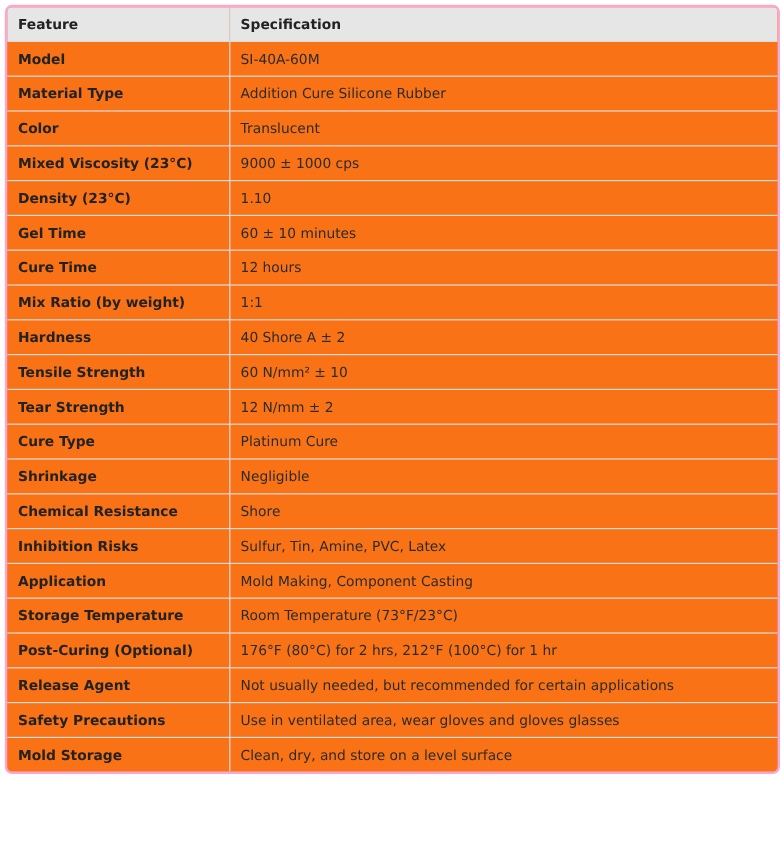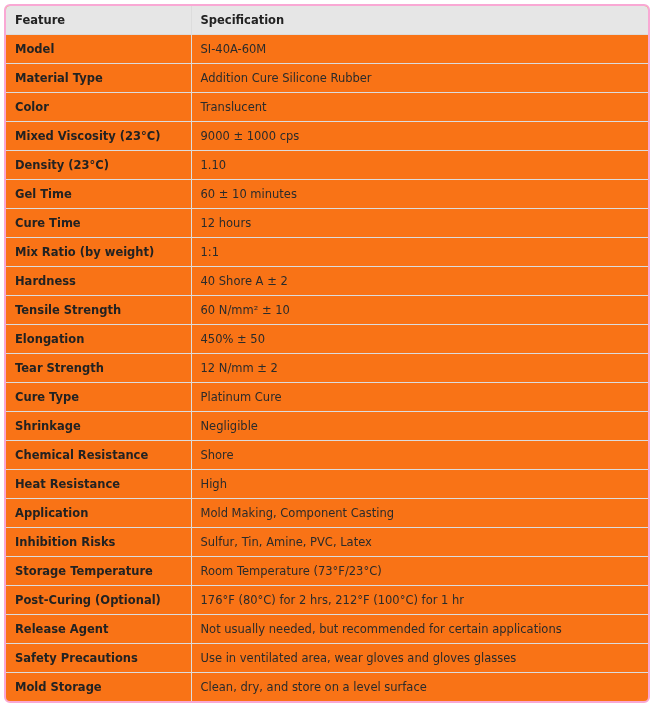--- a/index.html
+++ b/index.html
@@ -73,50 +73,42 @@
         </tr>
         <tr>
           <td class="feat">Hardness</td>
           <td class="spec">40 Shore A ± 2</td>
         </tr>
         <tr>
           <td class="feat">Tensile Strength</td>
           <td class="spec">60 N/mm² ± 10</td>
         </tr>
         <tr>
-          <td class="feat">Elongation</td>
-          <td class="spec">450% ± 50</td>
-        </tr>
-        <tr>
           <td class="feat">Tear Strength</td>
           <td class="spec">12 N/mm ± 2</td>
         </tr>
         <tr>
           <td class="feat">Cure Type</td>
           <td class="spec">Platinum Cure</td>
         </tr>
         <tr>
           <td class="feat">Shrinkage</td>
           <td class="spec">Negligible</td>
         </tr>
         <tr>
           <td class="feat">Chemical Resistance</td>
           <td class="spec">Shore</td>
         </tr>
         <tr>
-          <td class="feat">Heat Resistance</td>
-          <td class="spec">High</td>
+          <td class="feat">Inhibition Risks</td>
+          <td class="spec">Sulfur, Tin, Amine, PVC, Latex</td>
         </tr>
         <tr>
           <td class="feat">Application</td>
           <td class="spec">Mold Making, Component Casting</td>
-        </tr>
-        <tr>
-          <td class="feat">Inhibition Risks</td>
-          <td class="spec">Sulfur, Tin, Amine, PVC, Latex</td>
         </tr>
         <tr>
           <td class="feat">Storage Temperature</td>
           <td class="spec">Room Temperature (73°F/23°C)</td>
         </tr>
         <tr>
           <td class="feat">Post-Curing (Optional)</td>
           <td class="spec">176°F (80°C) for 2 hrs, 212°F (100°C) for 1 hr</td>
         </tr>
         <tr>

